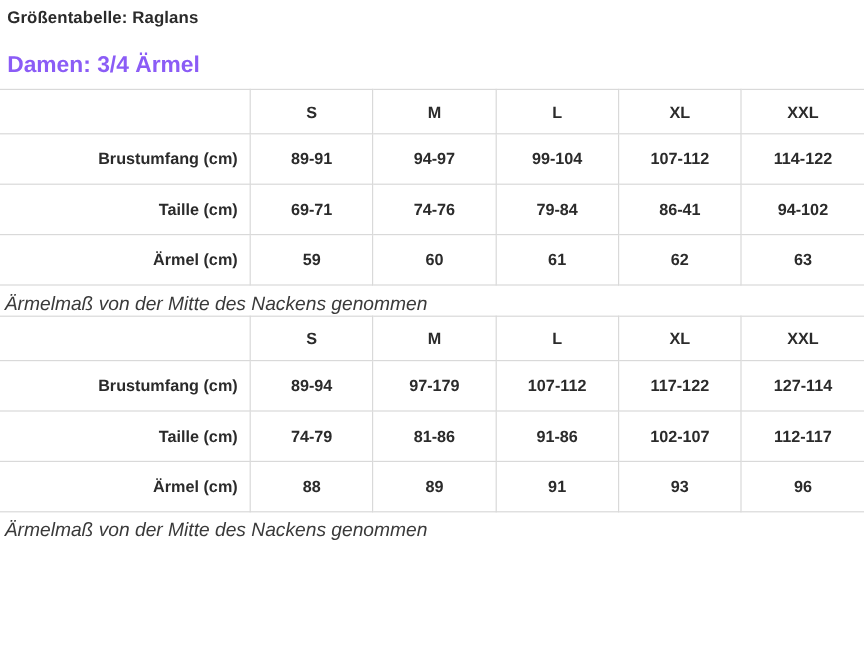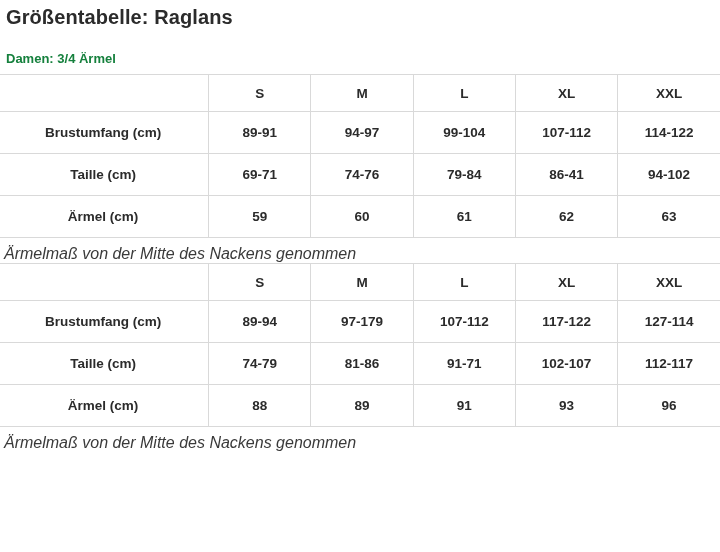--- a/index.html
+++ b/index.html
@@ -13,34 +13,34 @@
     color: #1a1a1a;
     overflow: hidden;
   }
   .page {
     width: 720px;
     height: 552px;
     padding: 0 0 0 0;
     position: relative;
   }
   .main-title {
-    font-size: 20px;
+    font-size: 14px;
     font-weight: bold;
     color: #2b2b2b;
     margin: 0;
     padding: 6px 0 0 6px;
     letter-spacing: 0.1px;
   }
   .section {
     margin: 0;
   }
   .section-title {
-    font-size: 13px;
+    font-size: 19px;
     font-weight: bold;
-    color: #15803d;
+    color: #8b5cf6;
     margin: 0;
     padding: 22px 0 8px 6px;
   }
   table {
     border-collapse: collapse;
     width: 720px;
     table-layout: fixed;
     font-size: 13.5px;
   }
   table col.label-col { width: 208px; }
@@ -57,21 +57,21 @@
   thead th {
     font-weight: bold;
     font-size: 13.5px;
     color: #2b2b2b;
     height: 37px;
   }
   thead th.corner {
     border-left: none;
   }
   tbody th.row-label {
-    text-align: center;
+    text-align: right;
     font-weight: bold;
     padding-left: 8px;
     border-left: none;
   }
   tbody td {
     font-weight: bold;
   }
   tr td:last-child, tr th:last-child {
     border-right: none;
   }
@@ -168,21 +168,21 @@
           <td>89-94</td>
           <td>97-179</td>
           <td>107-112</td>
           <td>117-122</td>
           <td>127-114</td>
         </tr>
         <tr>
           <th class="row-label">Taille (cm)</th>
           <td>74-79</td>
           <td>81-86</td>
-          <td>91-71</td>
+          <td>91-86</td>
           <td>102-107</td>
           <td>112-117</td>
         </tr>
         <tr>
           <th class="row-label">Ärmel (cm)</th>
           <td>88</td>
           <td>89</td>
           <td>91</td>
           <td>93</td>
           <td>96</td>

